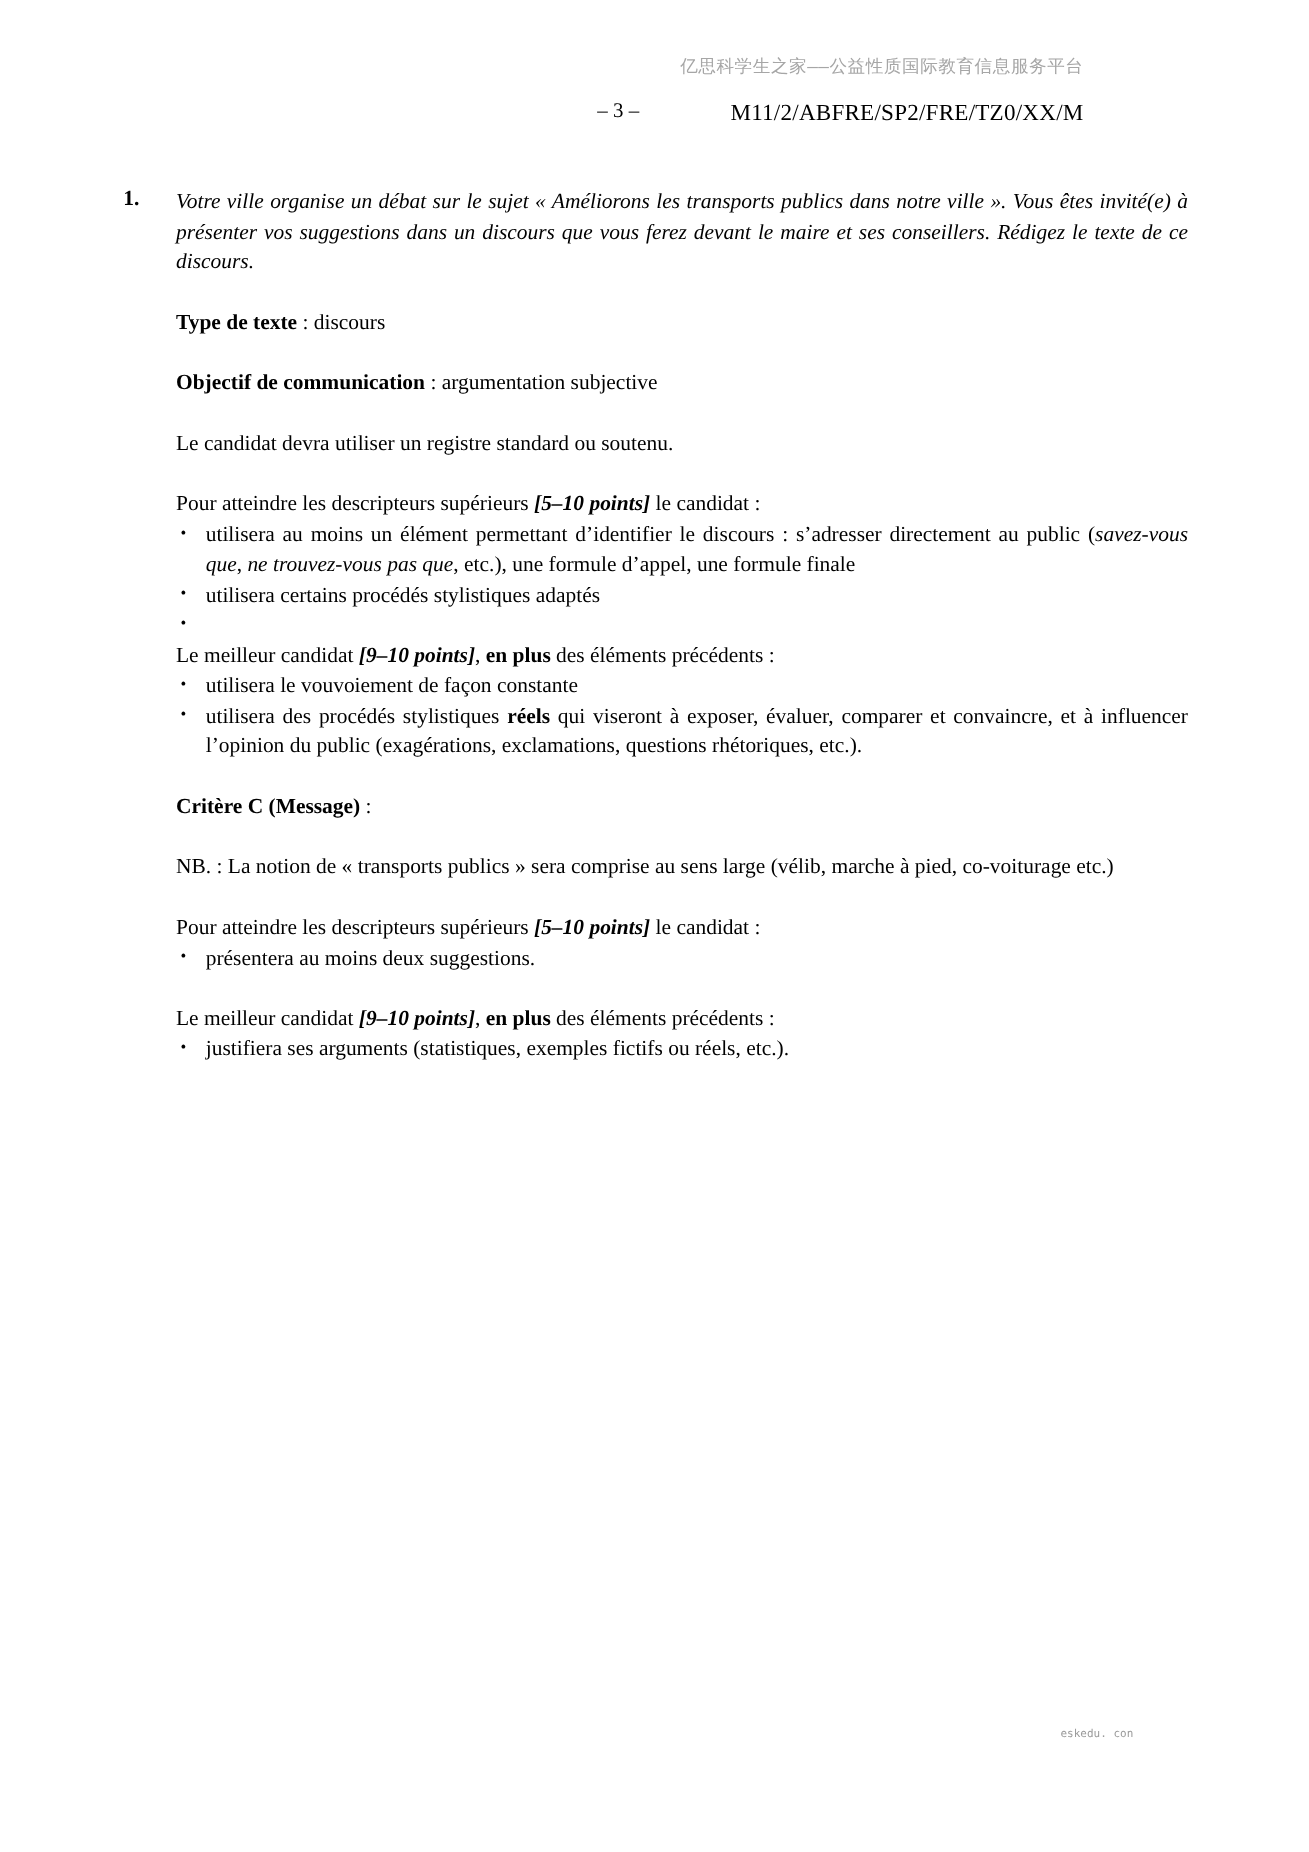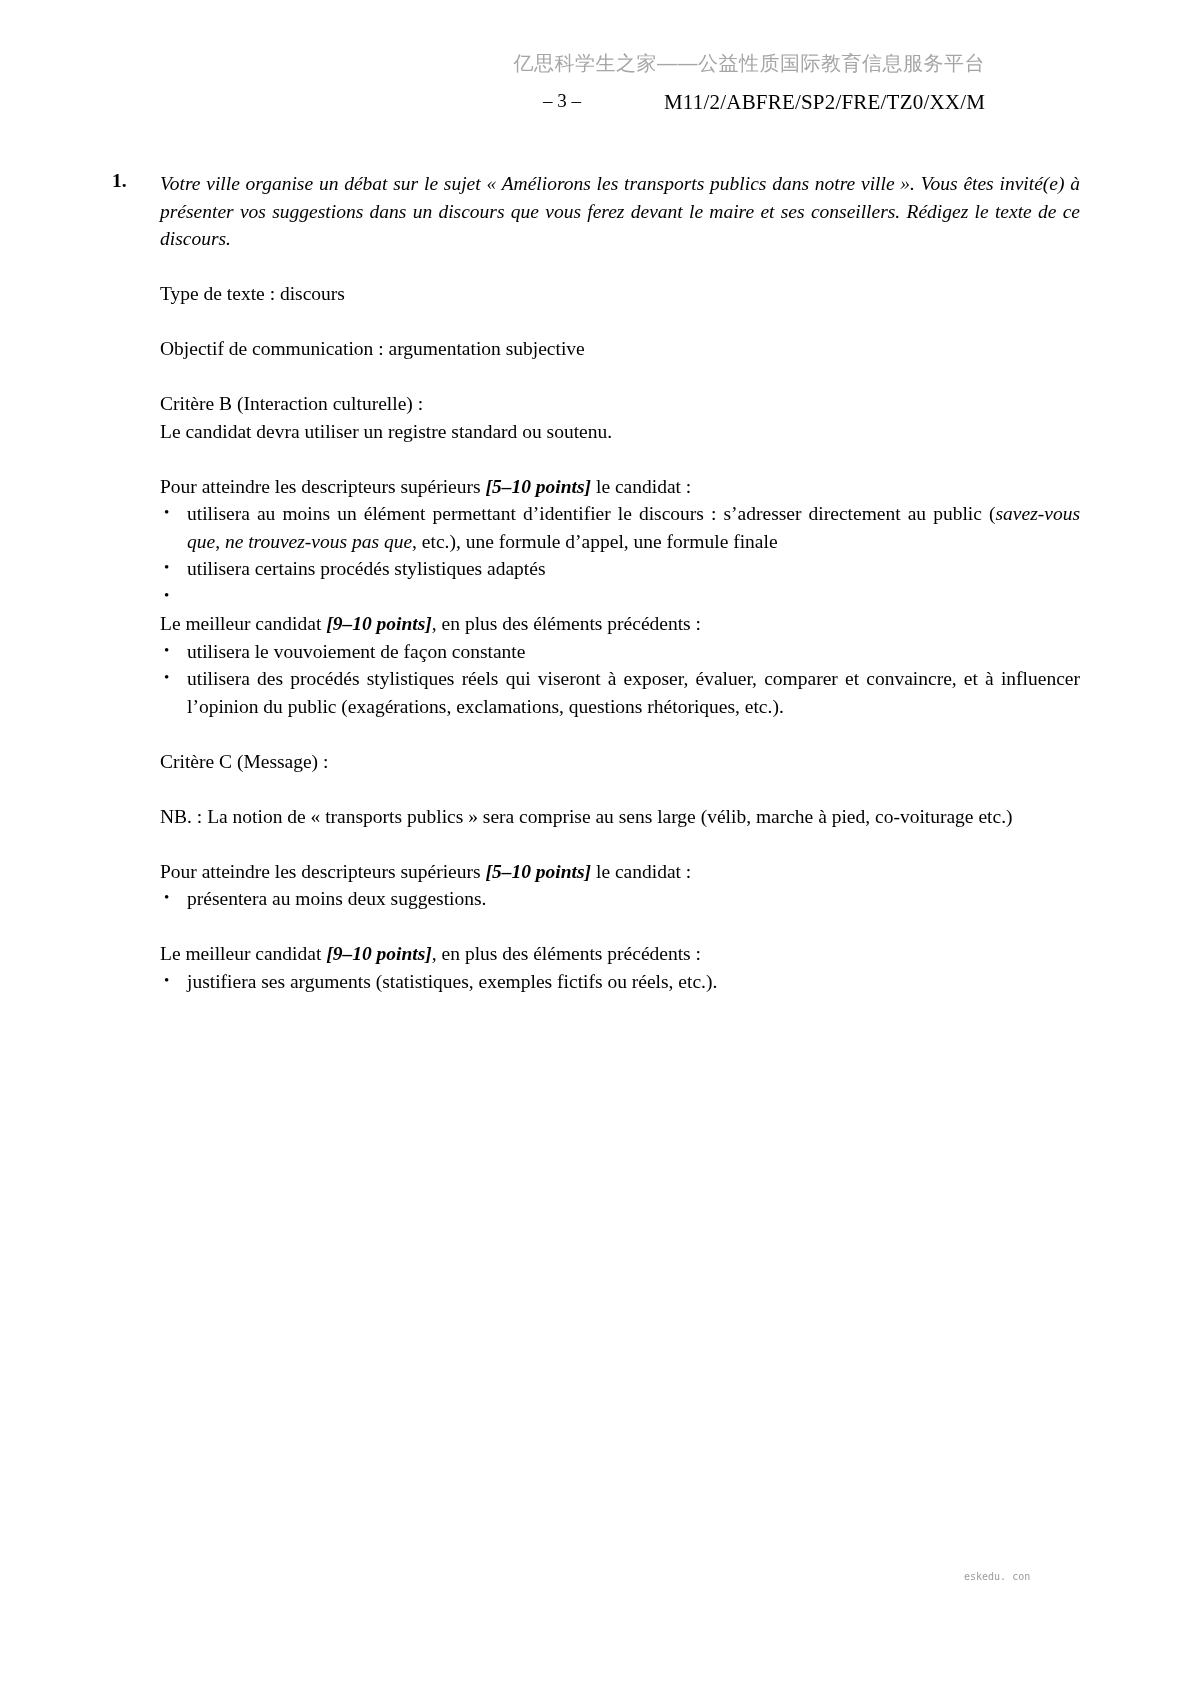--- a/index.html
+++ b/index.html
@@ -12,22 +12,22 @@
     font-family: "Liberation Serif", serif;
     color: #000000;
     overflow: hidden;
     margin: 0 auto;
   }
   
   .wm-top {
     position: absolute;
     top: 50px;
     right: 205px;
-    font-family: Liberation Sans, sans-serif;
-    font-size: 20px;
+    font-family: Liberation Mono, monospace;
+    font-size: 16px;
     letter-spacing: 0.5px;
     color: #a6a6a6;
     white-space: nowrap;
   }
   .page-num {
     position: absolute;
     top: 90px;
     left: 543px;
     font-size: 19px;
   }
@@ -50,21 +50,21 @@
   .content {
     position: absolute;
     top: 170px;
     left: 160px;
     width: 920px;
     font-size: 19.5px;
     line-height: 27.5px;
   }
   .content p { text-align: justify; }
   .mb { margin-bottom: 27.5px; }
-  .b  { font-weight: normal; }
+  .b  { font-weight: bold; }
   .i  { font-style: italic; }
   .bi { font-weight: bold; font-style: italic; }
   .q-prompt { font-style: italic; }
   .bullet {
     position: relative;
     padding-left: 27px;
     text-align: justify;
   }
   .bullet .marker {
     position: absolute;
@@ -98,21 +98,20 @@
 
     <p class="q-prompt mb">Votre ville organise un débat sur le sujet « Améliorons les transports publics dans notre ville ».  Vous êtes invité(e) à présenter vos suggestions dans un discours que vous ferez devant le maire et ses conseillers.  Rédigez le texte de ce discours.</p>
 
     <p class="mb"><span class="b">Type de texte</span><span> : </span><span>discours</span></p>
 
     <p class="mb"><span class="b">Objectif de communication</span><span> : </span><span>argumentation subjective</span></p>
 
 
 
     <div class="mb">
-      <p><span class="b">Critère B (Interaction culturelle)</span><span> :</span></p>
       <p>Le candidat devra utiliser un registre standard ou soutenu.</p>
     </div>
 
     <div class="mb">
       <p><span>Pour atteindre les descripteurs supérieurs </span><span class="bi">[5–10 points]</span><span> le candidat :</span></p>
       <div class="bullet">
         <span class="marker">•</span>
         <span>utilisera au moins un élément permettant d’identifier le discours : s’adresser directement au public (</span><span class="i">savez-vous que</span><span>, </span><span class="i">ne trouvez-vous pas que</span><span>, etc.), une formule d’appel, une formule finale</span>
       </div>
       <div class="bullet">

